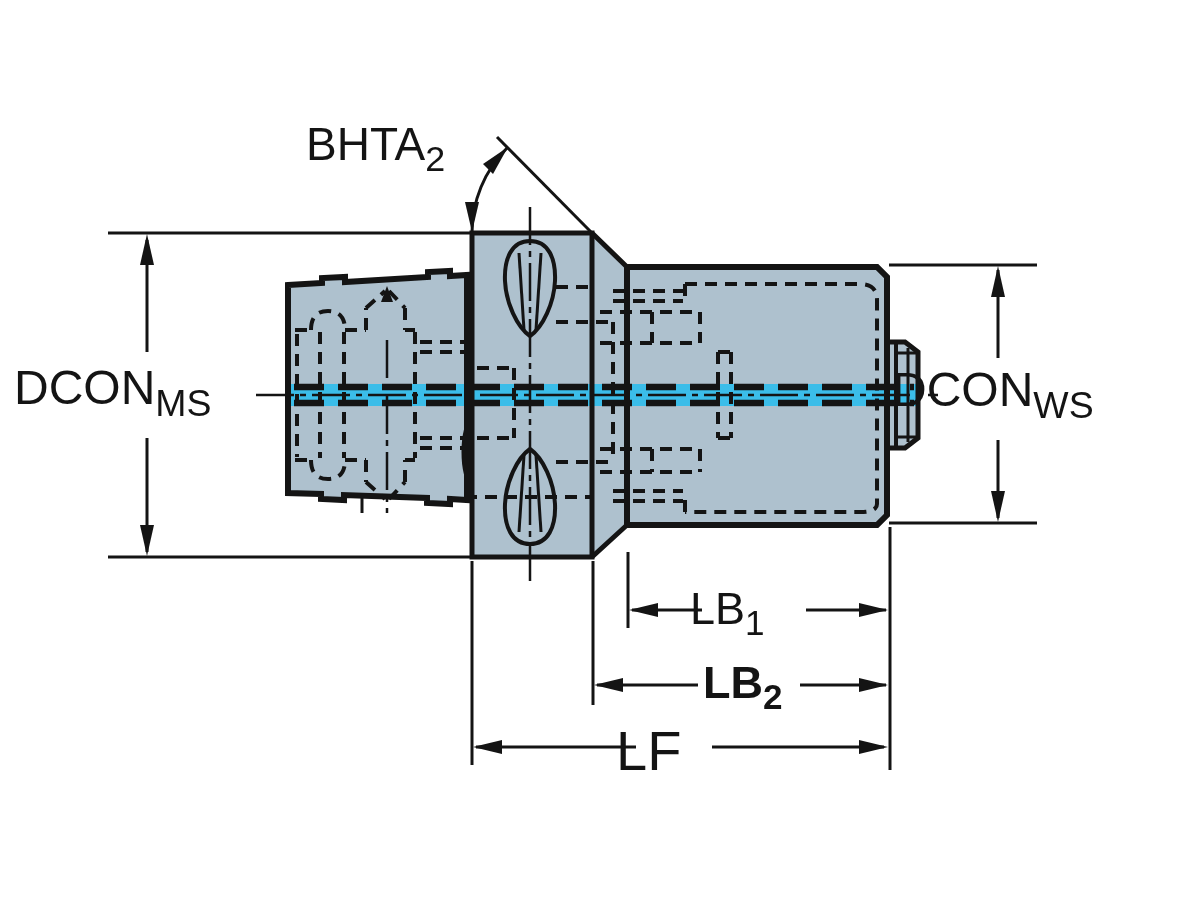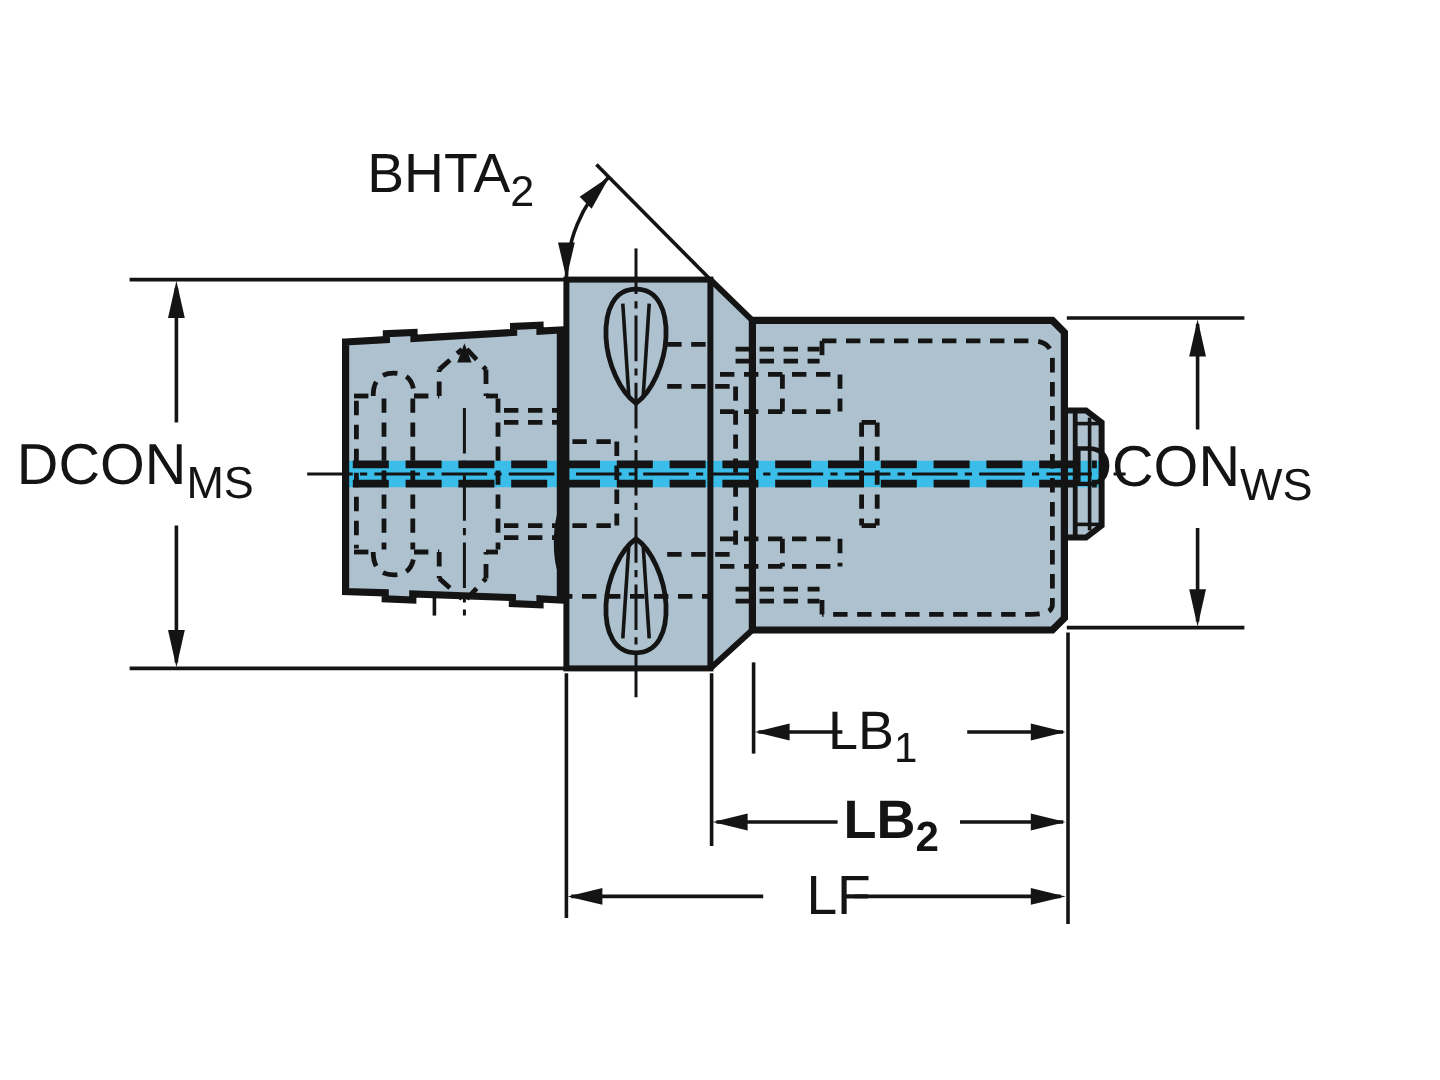--- a/index.html
+++ b/index.html
@@ -21,21 +21,21 @@
   .dim{fill:none;stroke:var(--line);stroke-width:3;}
   .arrow{fill:var(--line);stroke:none;}
   
   .lbl{position:absolute;white-space:nowrap;color:var(--line);line-height:1;}
   .lbl .sub{display:inline-block;font-size:0.78em;transform:translateY(0.32em);}
   #lbl-bhta  {left:306px;top:121px;font-size:46px;}
   #lbl-dconms{left:14px; top:364px;font-size:48px;}
   #lbl-dconws{left:892px;top:366px;font-size:48px;}
   #lbl-lb1   {left:690px;top:586px;font-size:45px;}
   #lbl-lb2   {left:703px;top:660px;font-size:45px;font-weight:bold;}
-  #lbl-lf    {left:672px;top:723px;font-size:46px;}
+  #lbl-lf    {left:616px;top:723px;font-size:56px;}
 </style>
 </head>
 <body>
 
 <div id="stage">
 
   <svg width="1200" height="900" viewBox="0 0 1200 900">
 
     <g>
       <path class="fillpiece" d="M288,285 L322,283 L322,278 L345,277 L345,282 L428,277 L428,272 L450,271 L450,276 L467,275

